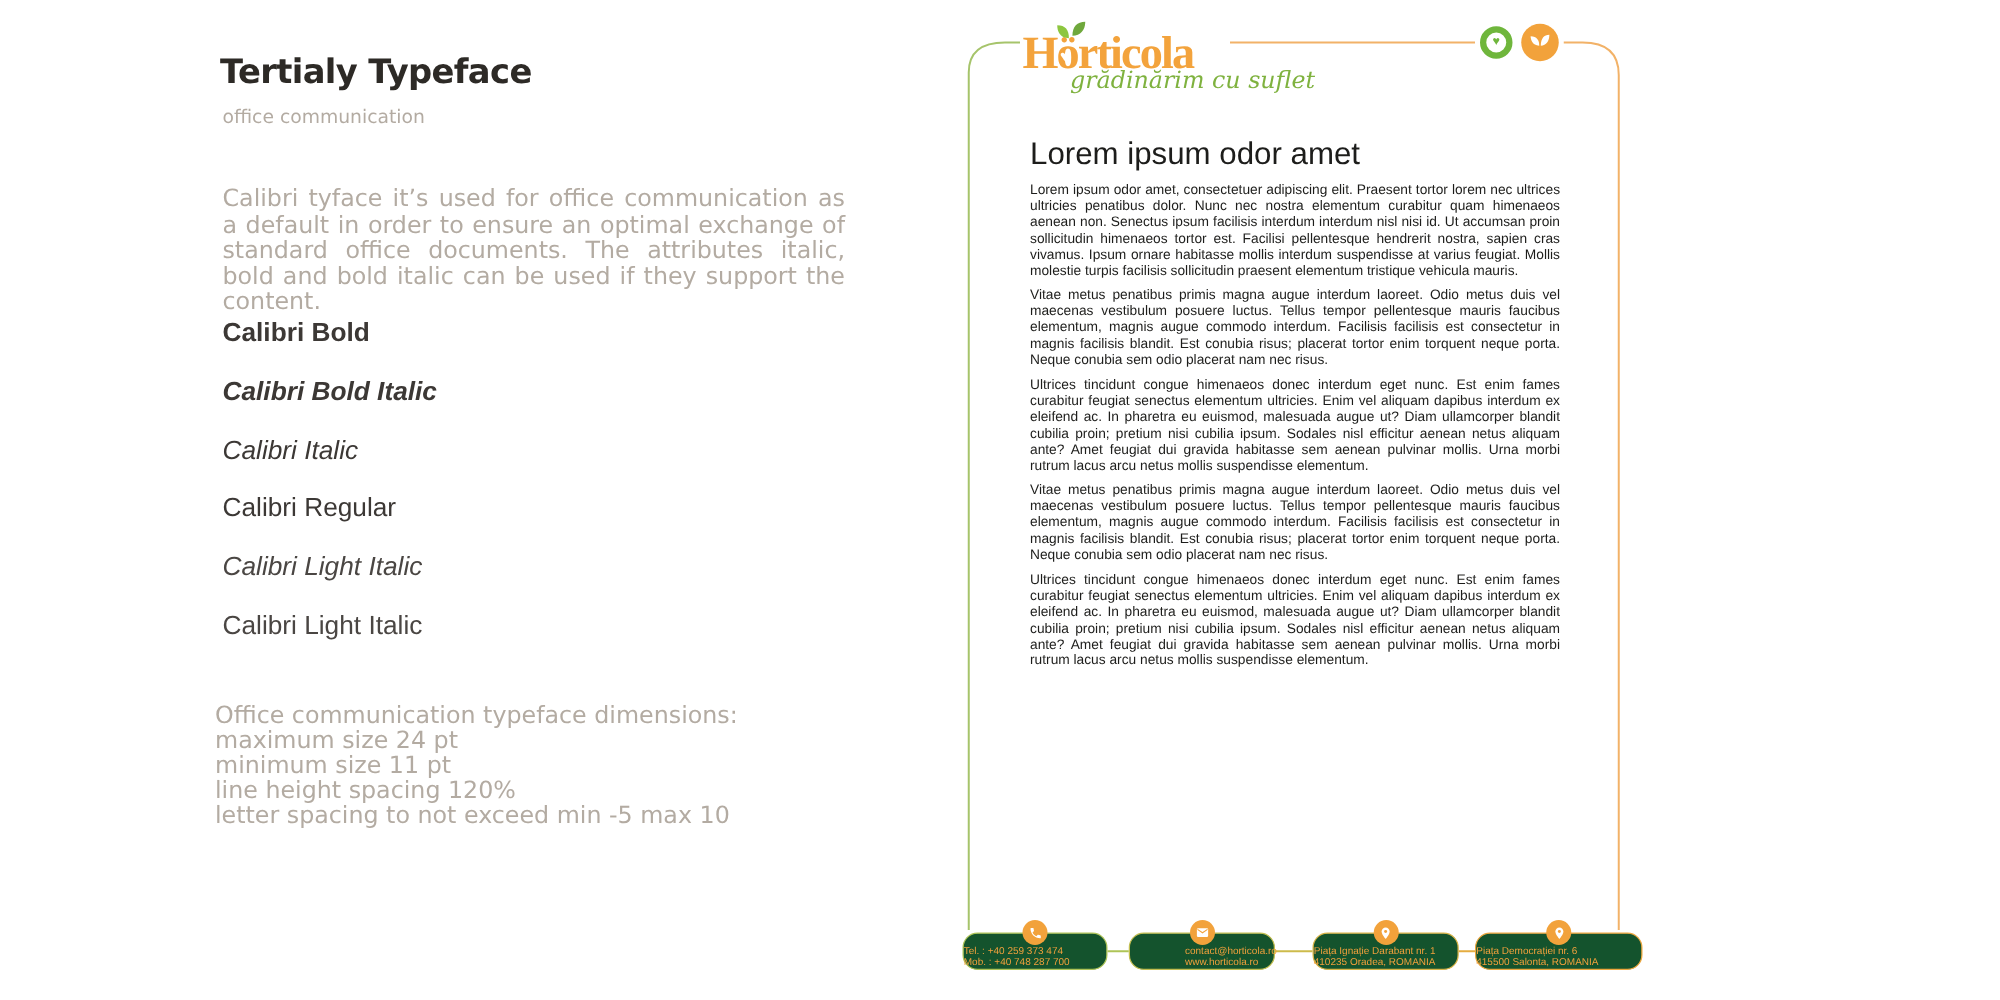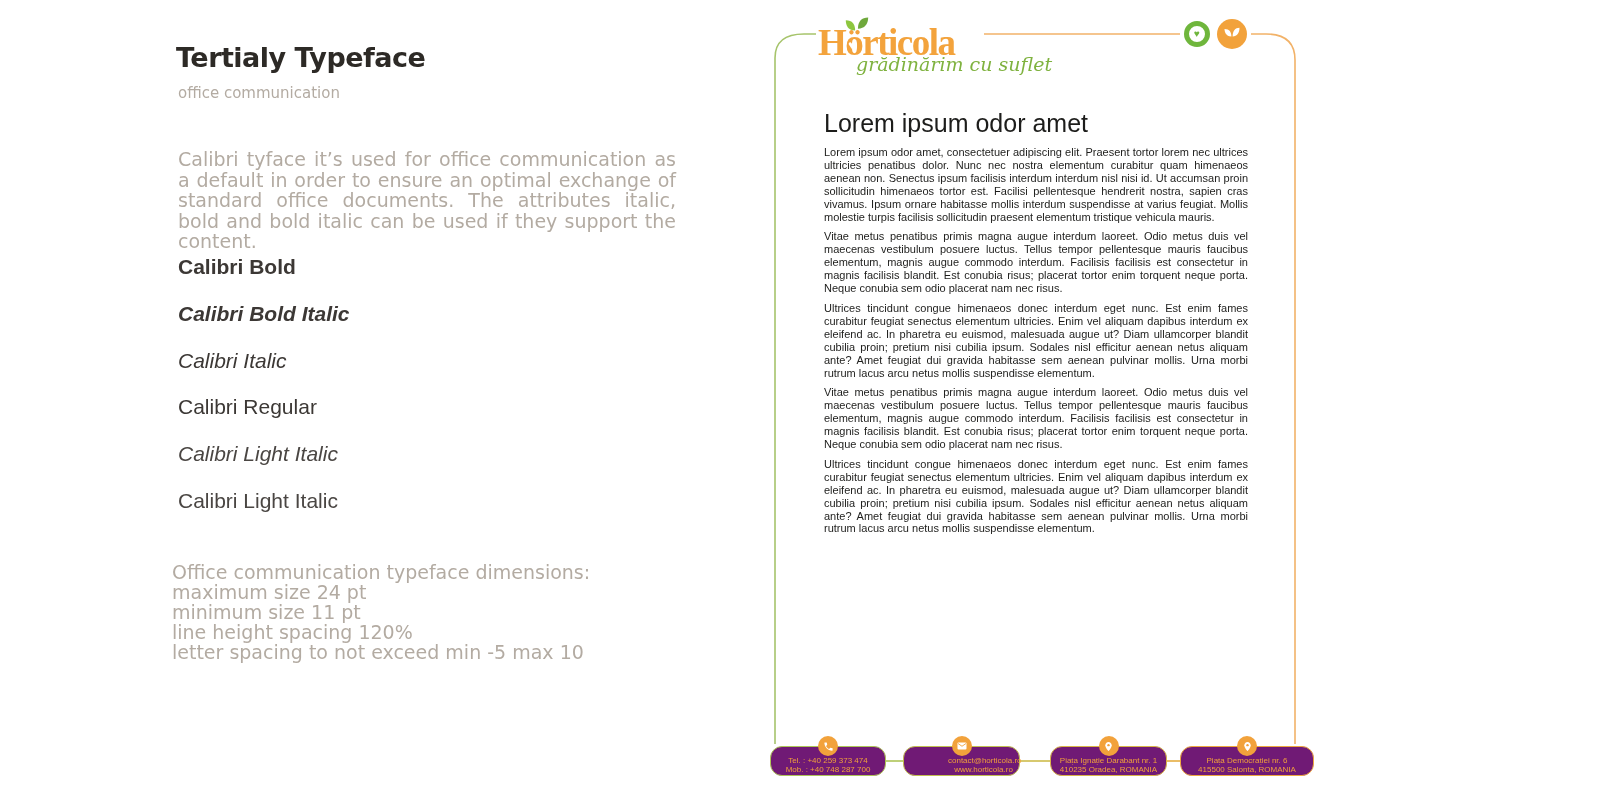--- a/index.html
+++ b/index.html
@@ -45,22 +45,22 @@
   #circle-leaf  { position:absolute; left:457px; top:19px; width:30px; height:30px;
                   border-radius:50%; background:#f2a23b;
                   display:flex; align-items:center; justify-content:center; }
 
   .doc-heading { position:absolute; left:64px; top:109px; font-size:25px; color:#1d1d1b; }
   .doc-body    { position:absolute; left:64px; top:146px; width:424px; font-size:11px;
                  line-height:12.9px; color:#1d1d1b; text-align:justify; }
   .doc-body p  { margin-bottom:7px; }
 
   
-  .badge { position:absolute; top:746px; height:30px; background:#701a75;
-           border:1.5px solid #aec457; border-radius:12px; text-align:center;
+  .badge { position:absolute; top:746px; height:30px; background:#14532d;
+           border:1.5px solid #aec457; border-radius:12px; text-align:left;
            padding-top:9px; }
   .badge .ln { font-size:8px; line-height:9px; color:#f0a03c; white-space:nowrap; }
   .badge .bicon { position:absolute; left:50%; top:-11px; transform:translateX(-50%);
                   width:20px; height:20px; border-radius:50%; background:#f2a23b;
                   display:flex; align-items:center; justify-content:center; }
   #badge-0 { left:10px;  width:116px; border-color:#aec457; }
   #badge-1 { left:143px; width:117px; border-color:#c2be50;padding-left:44px; }
   #badge-2 { left:290px; width:117px; border-color:#d9b447; }
   #badge-3 { left:420px; width:134px; border-color:#eda73e; }
 </style>

